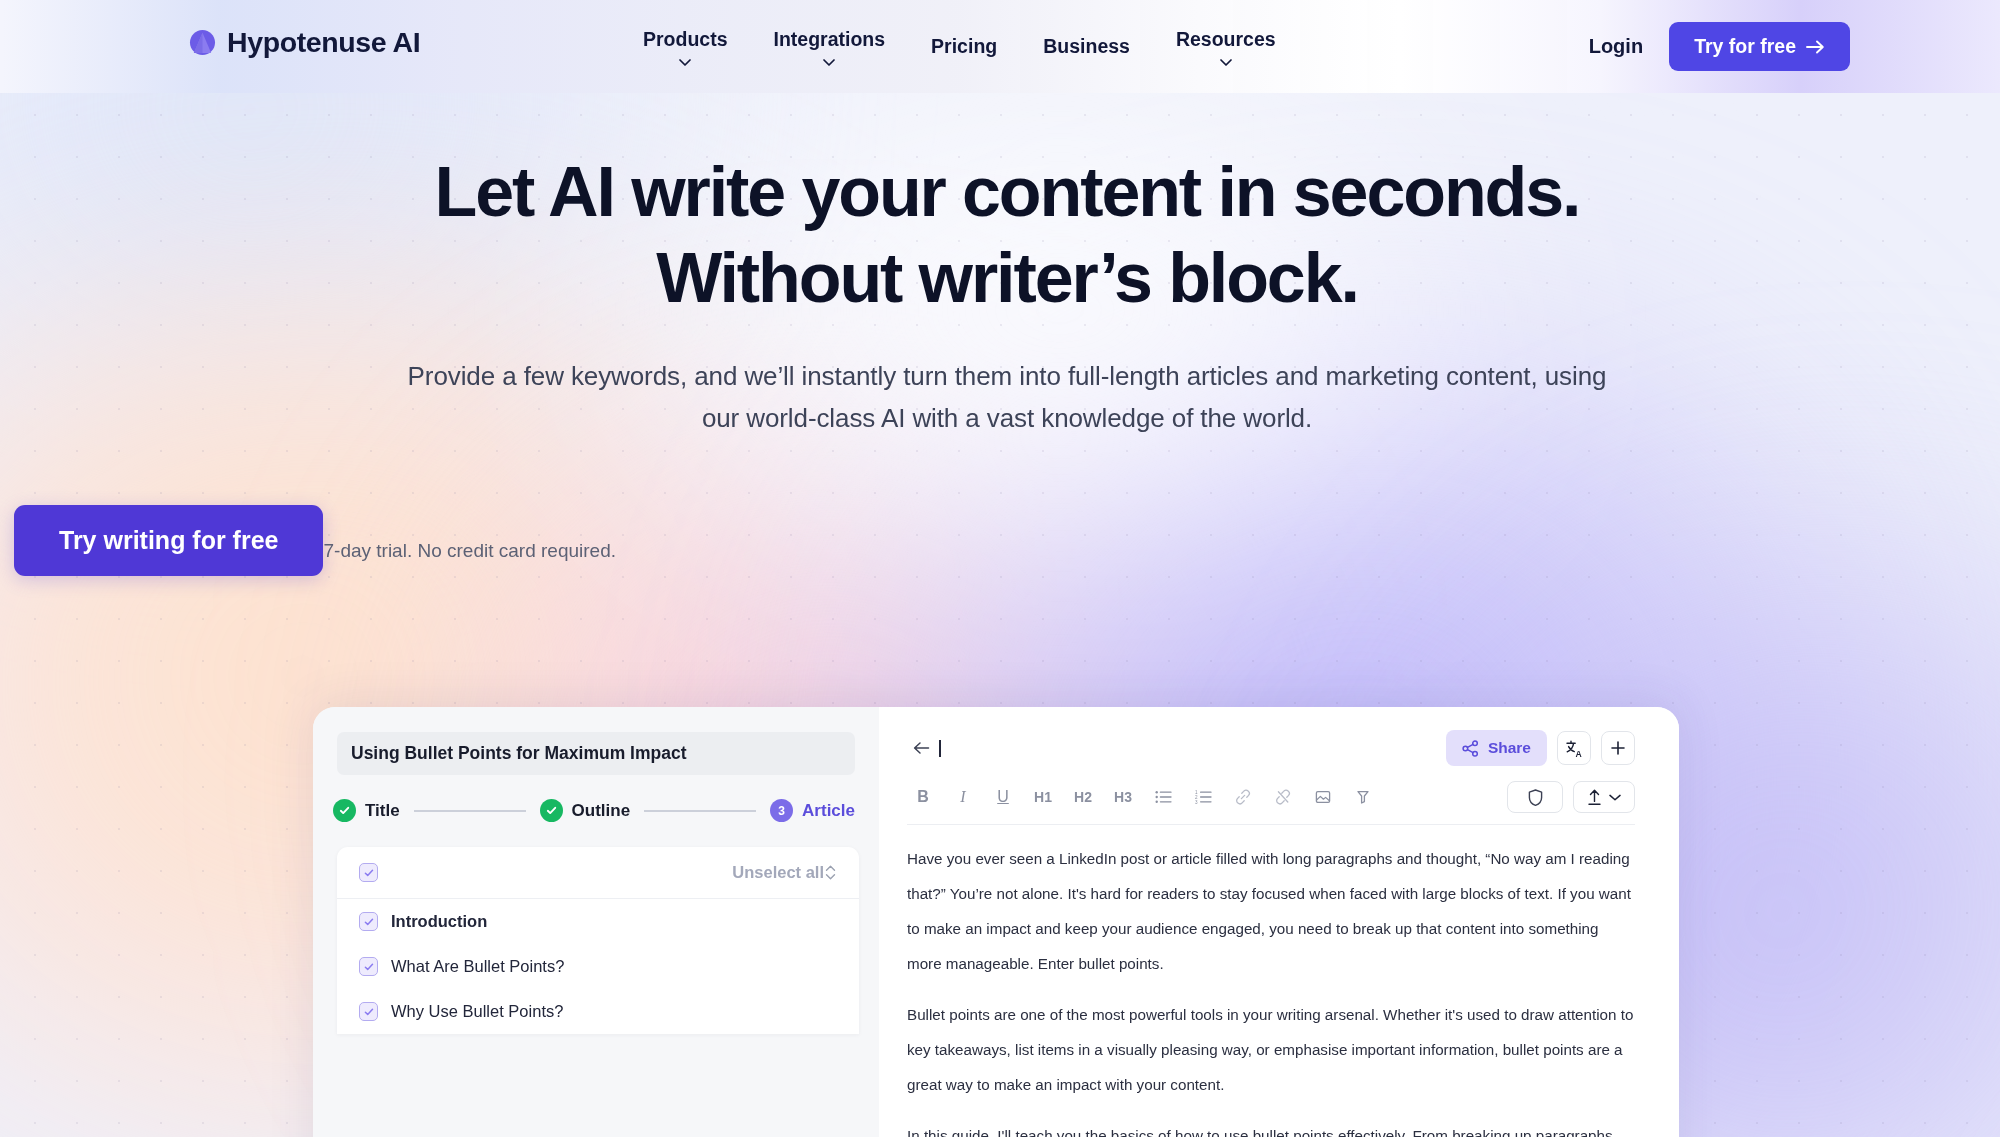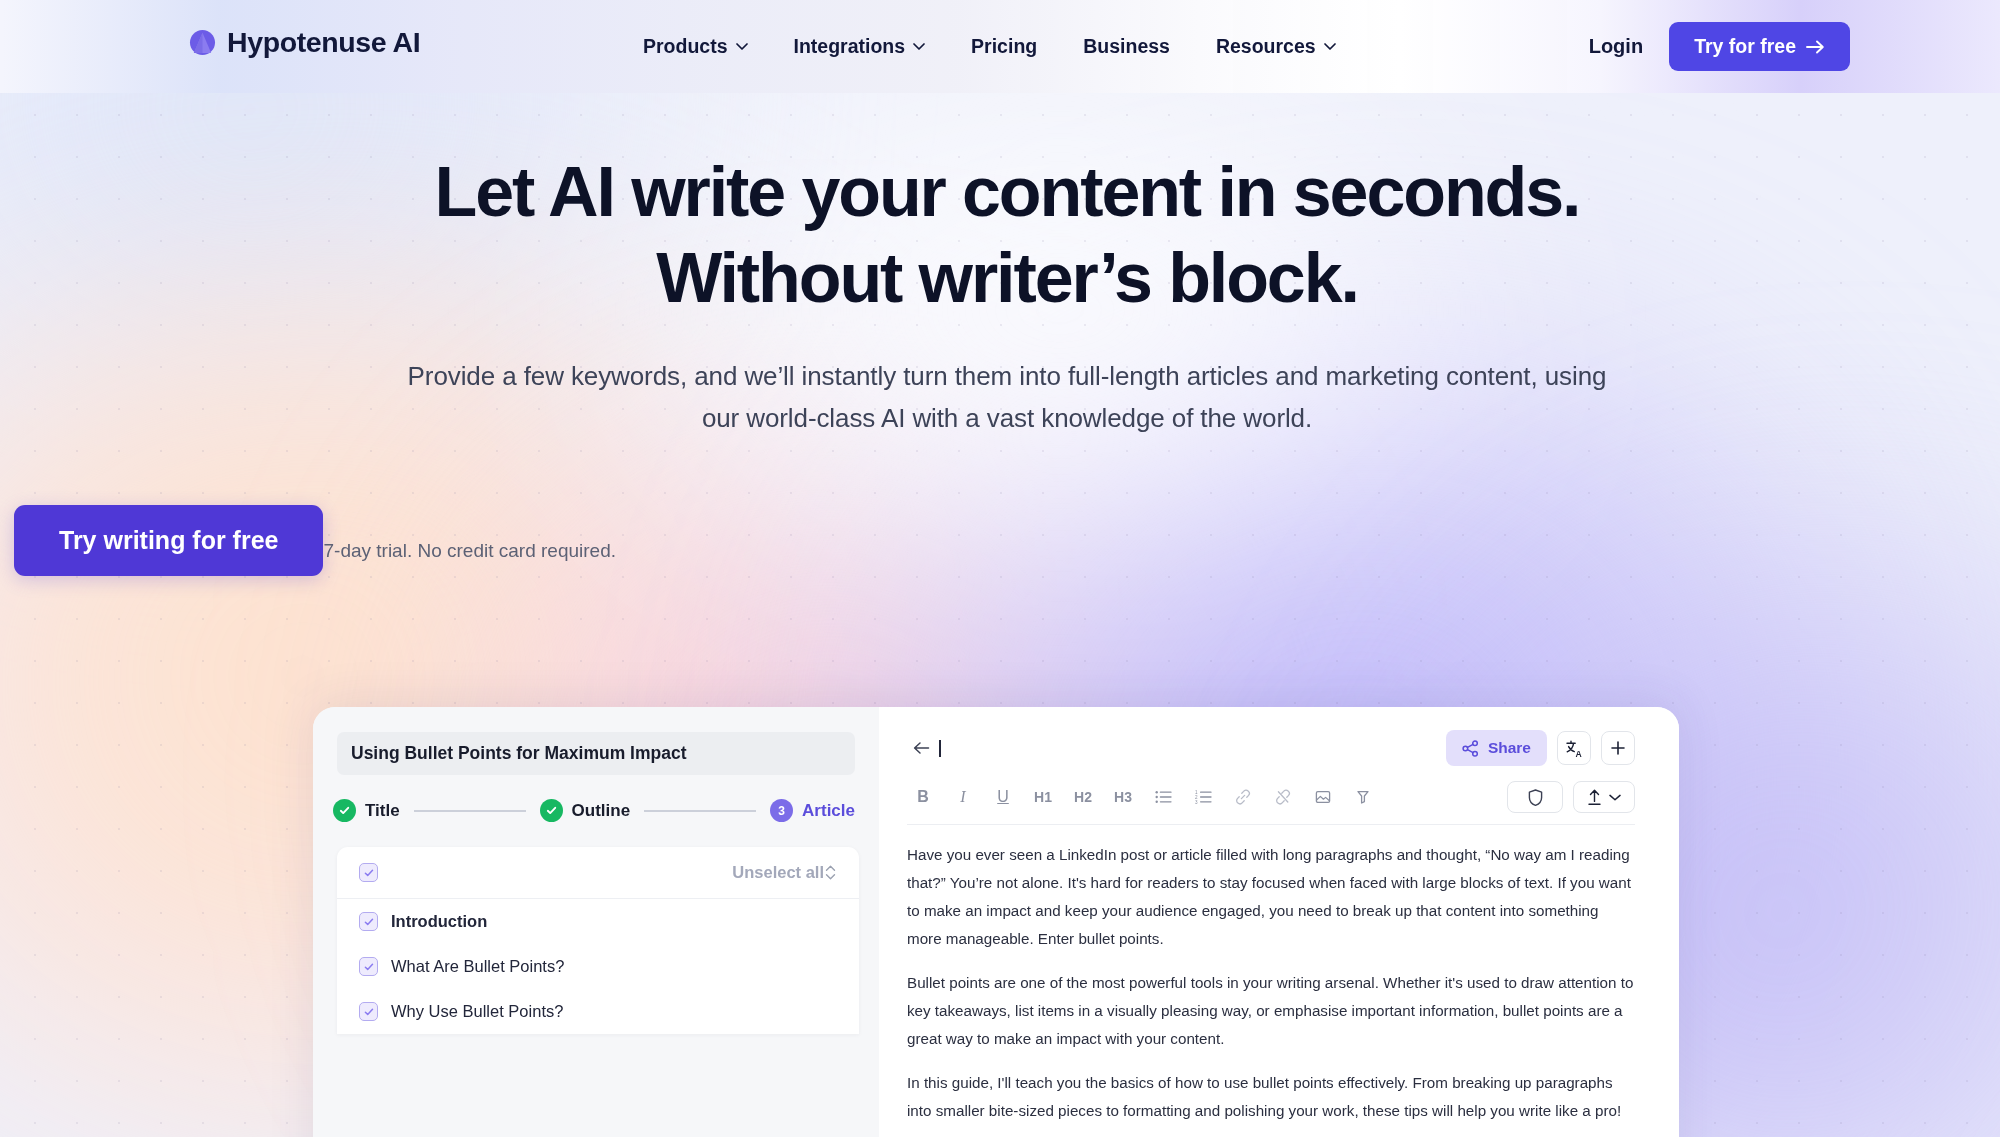--- a/index.html
+++ b/index.html
@@ -123,20 +123,21 @@
     display: flex; align-items: center; gap: 0;
   }
   .nav-link {
     display: flex; align-items: center; gap: 8px;
     font-size: 19.5px;
     font-weight: 600;
     color: #12183a;
     padding: 8px 23px;
     white-space: nowrap;
     cursor: pointer;
+    flex-direction: column;
   }
   .chev {
     width: 12px; height: 7px;
     display: inline-block;
   }
 
   .nav-right {
     position: absolute;
     right: 150px; top: 0;
     height: 93px;
@@ -402,21 +403,21 @@
     display: flex; align-items: center; justify-content: center;
     gap: 7px;
     margin-left: 10px;
     cursor: pointer;
     padding: 0 13px;
   }
 
   .editor-body { padding-top: 16px; }
   .editor-p {
     font-size: 15.2px;
-    line-height: 28px;
+    line-height: 35px;
     color: #2b2f40;
     margin-bottom: 16px;
   }
   .editor-h2 {
     font-size: 21px;
     font-weight: 700;
     color: #14182a;
     margin-top: 16px;
   }
 </style>

